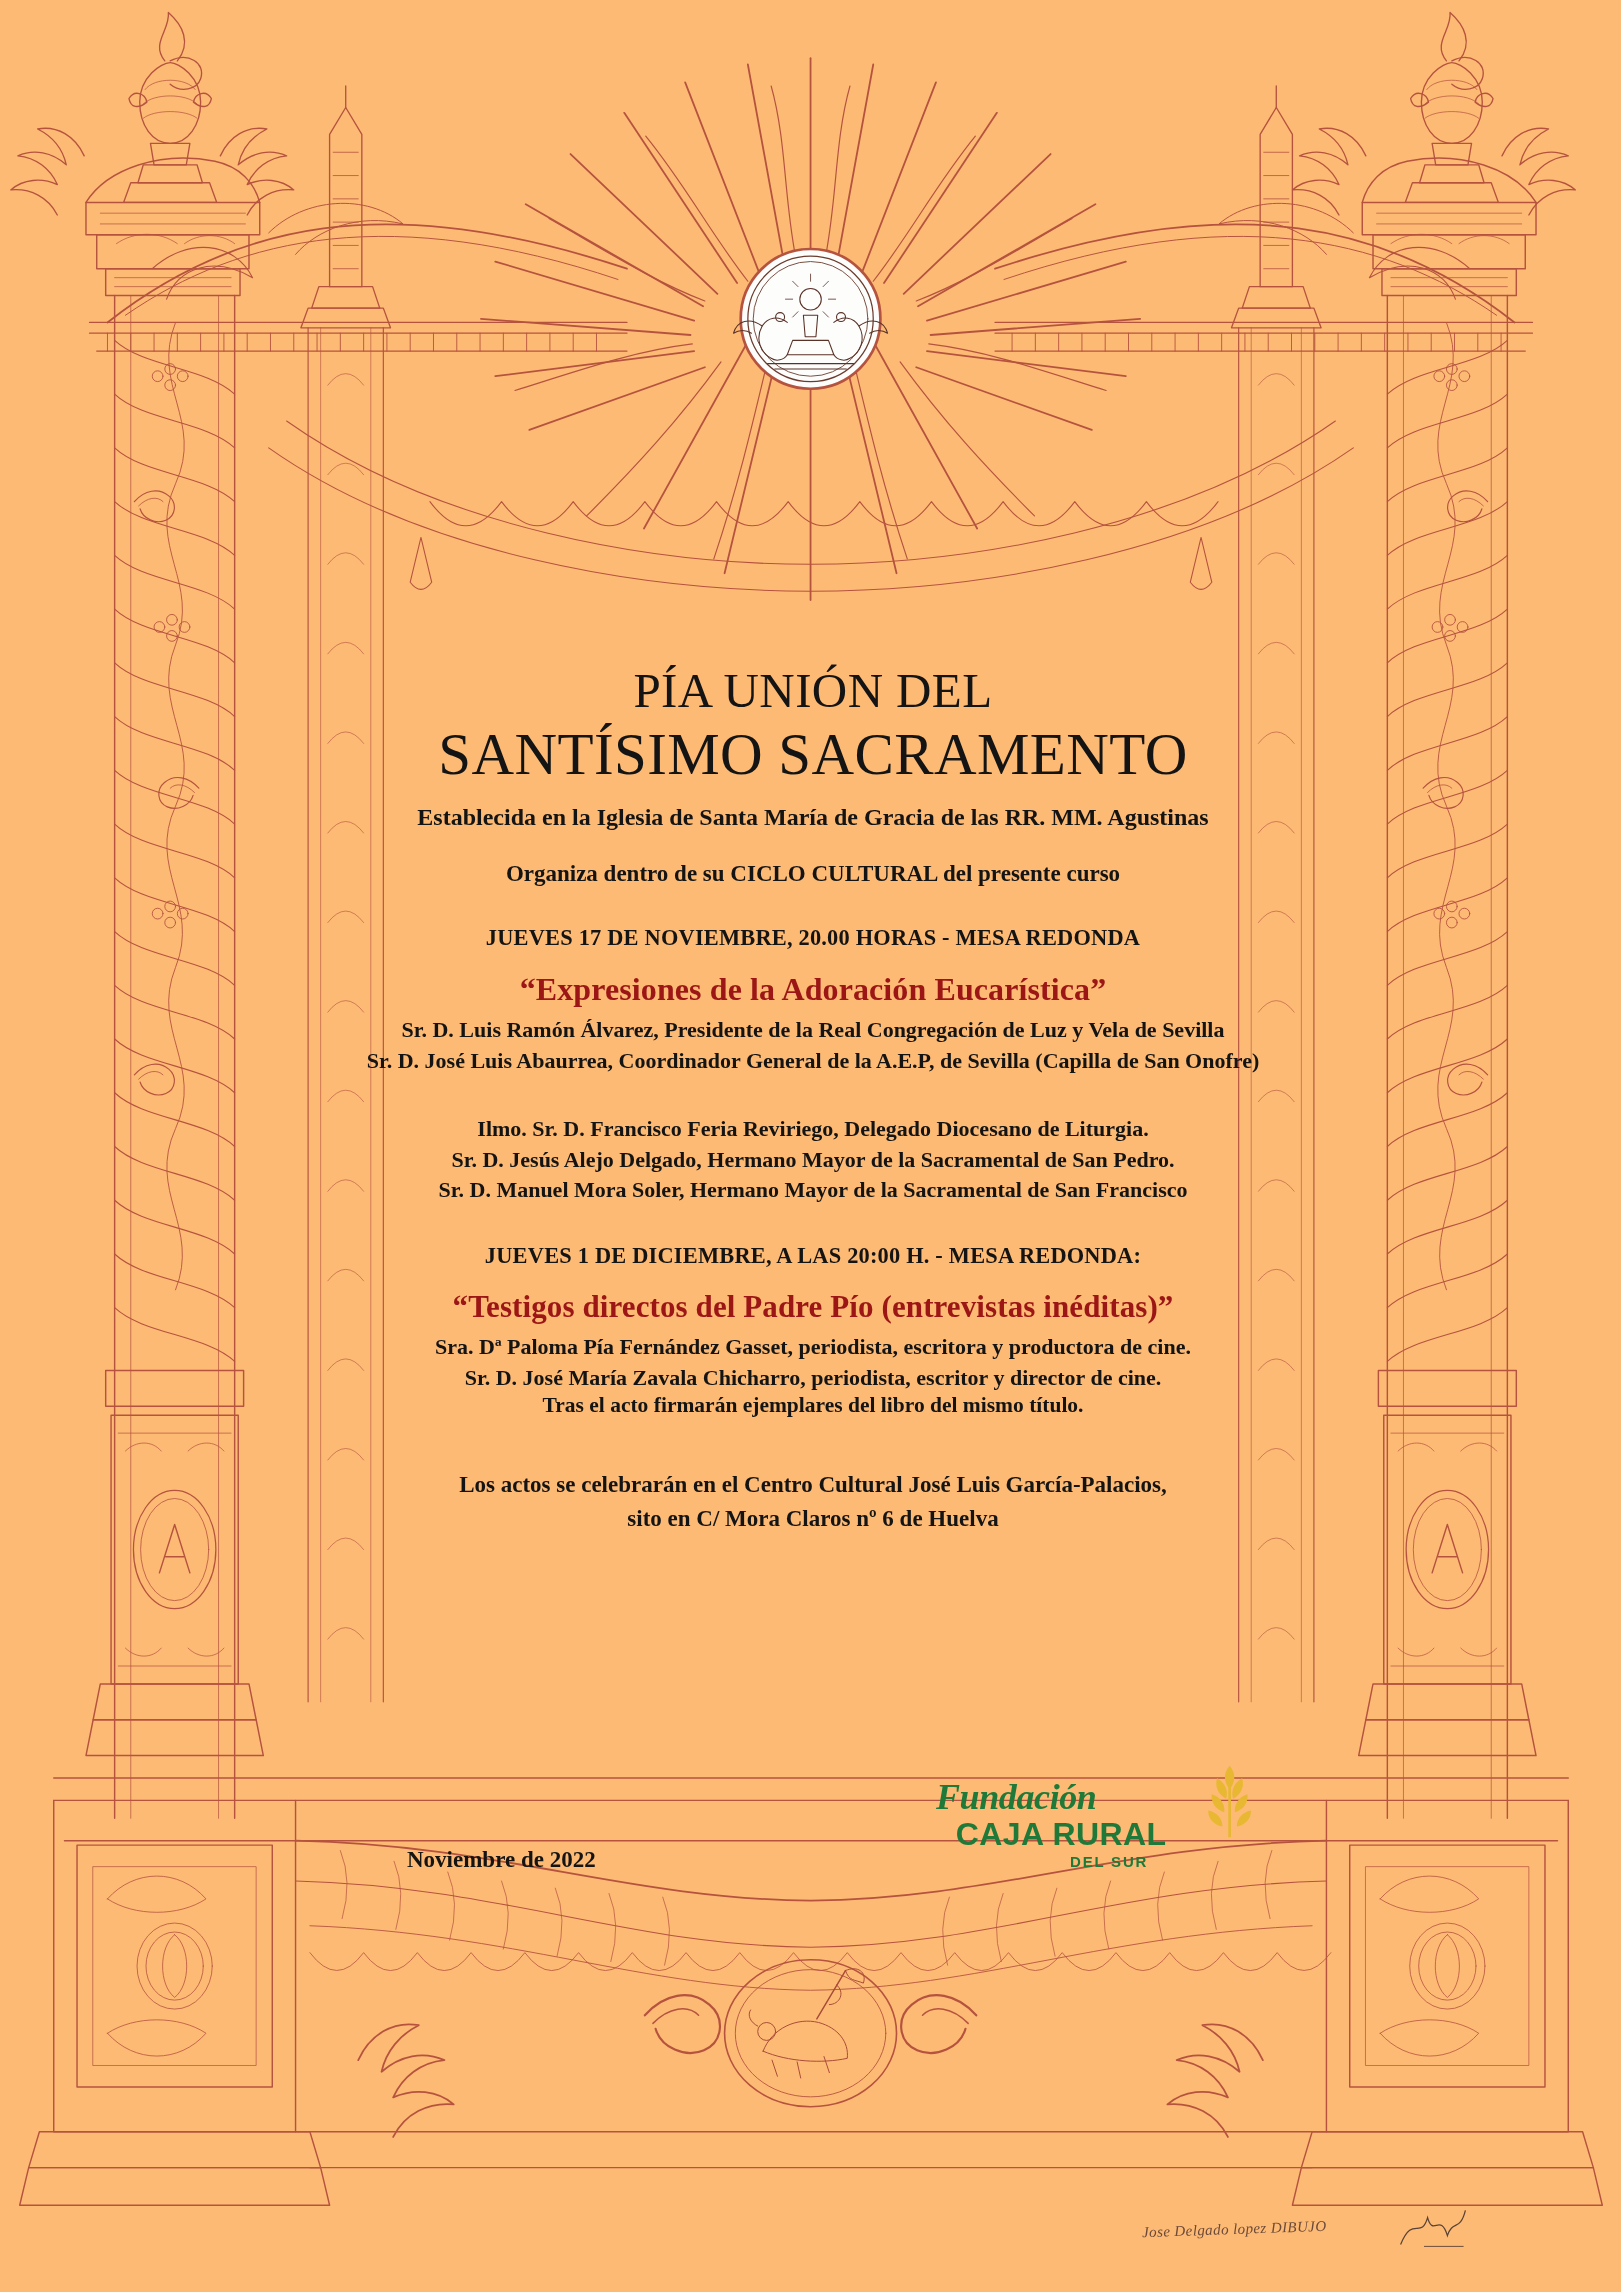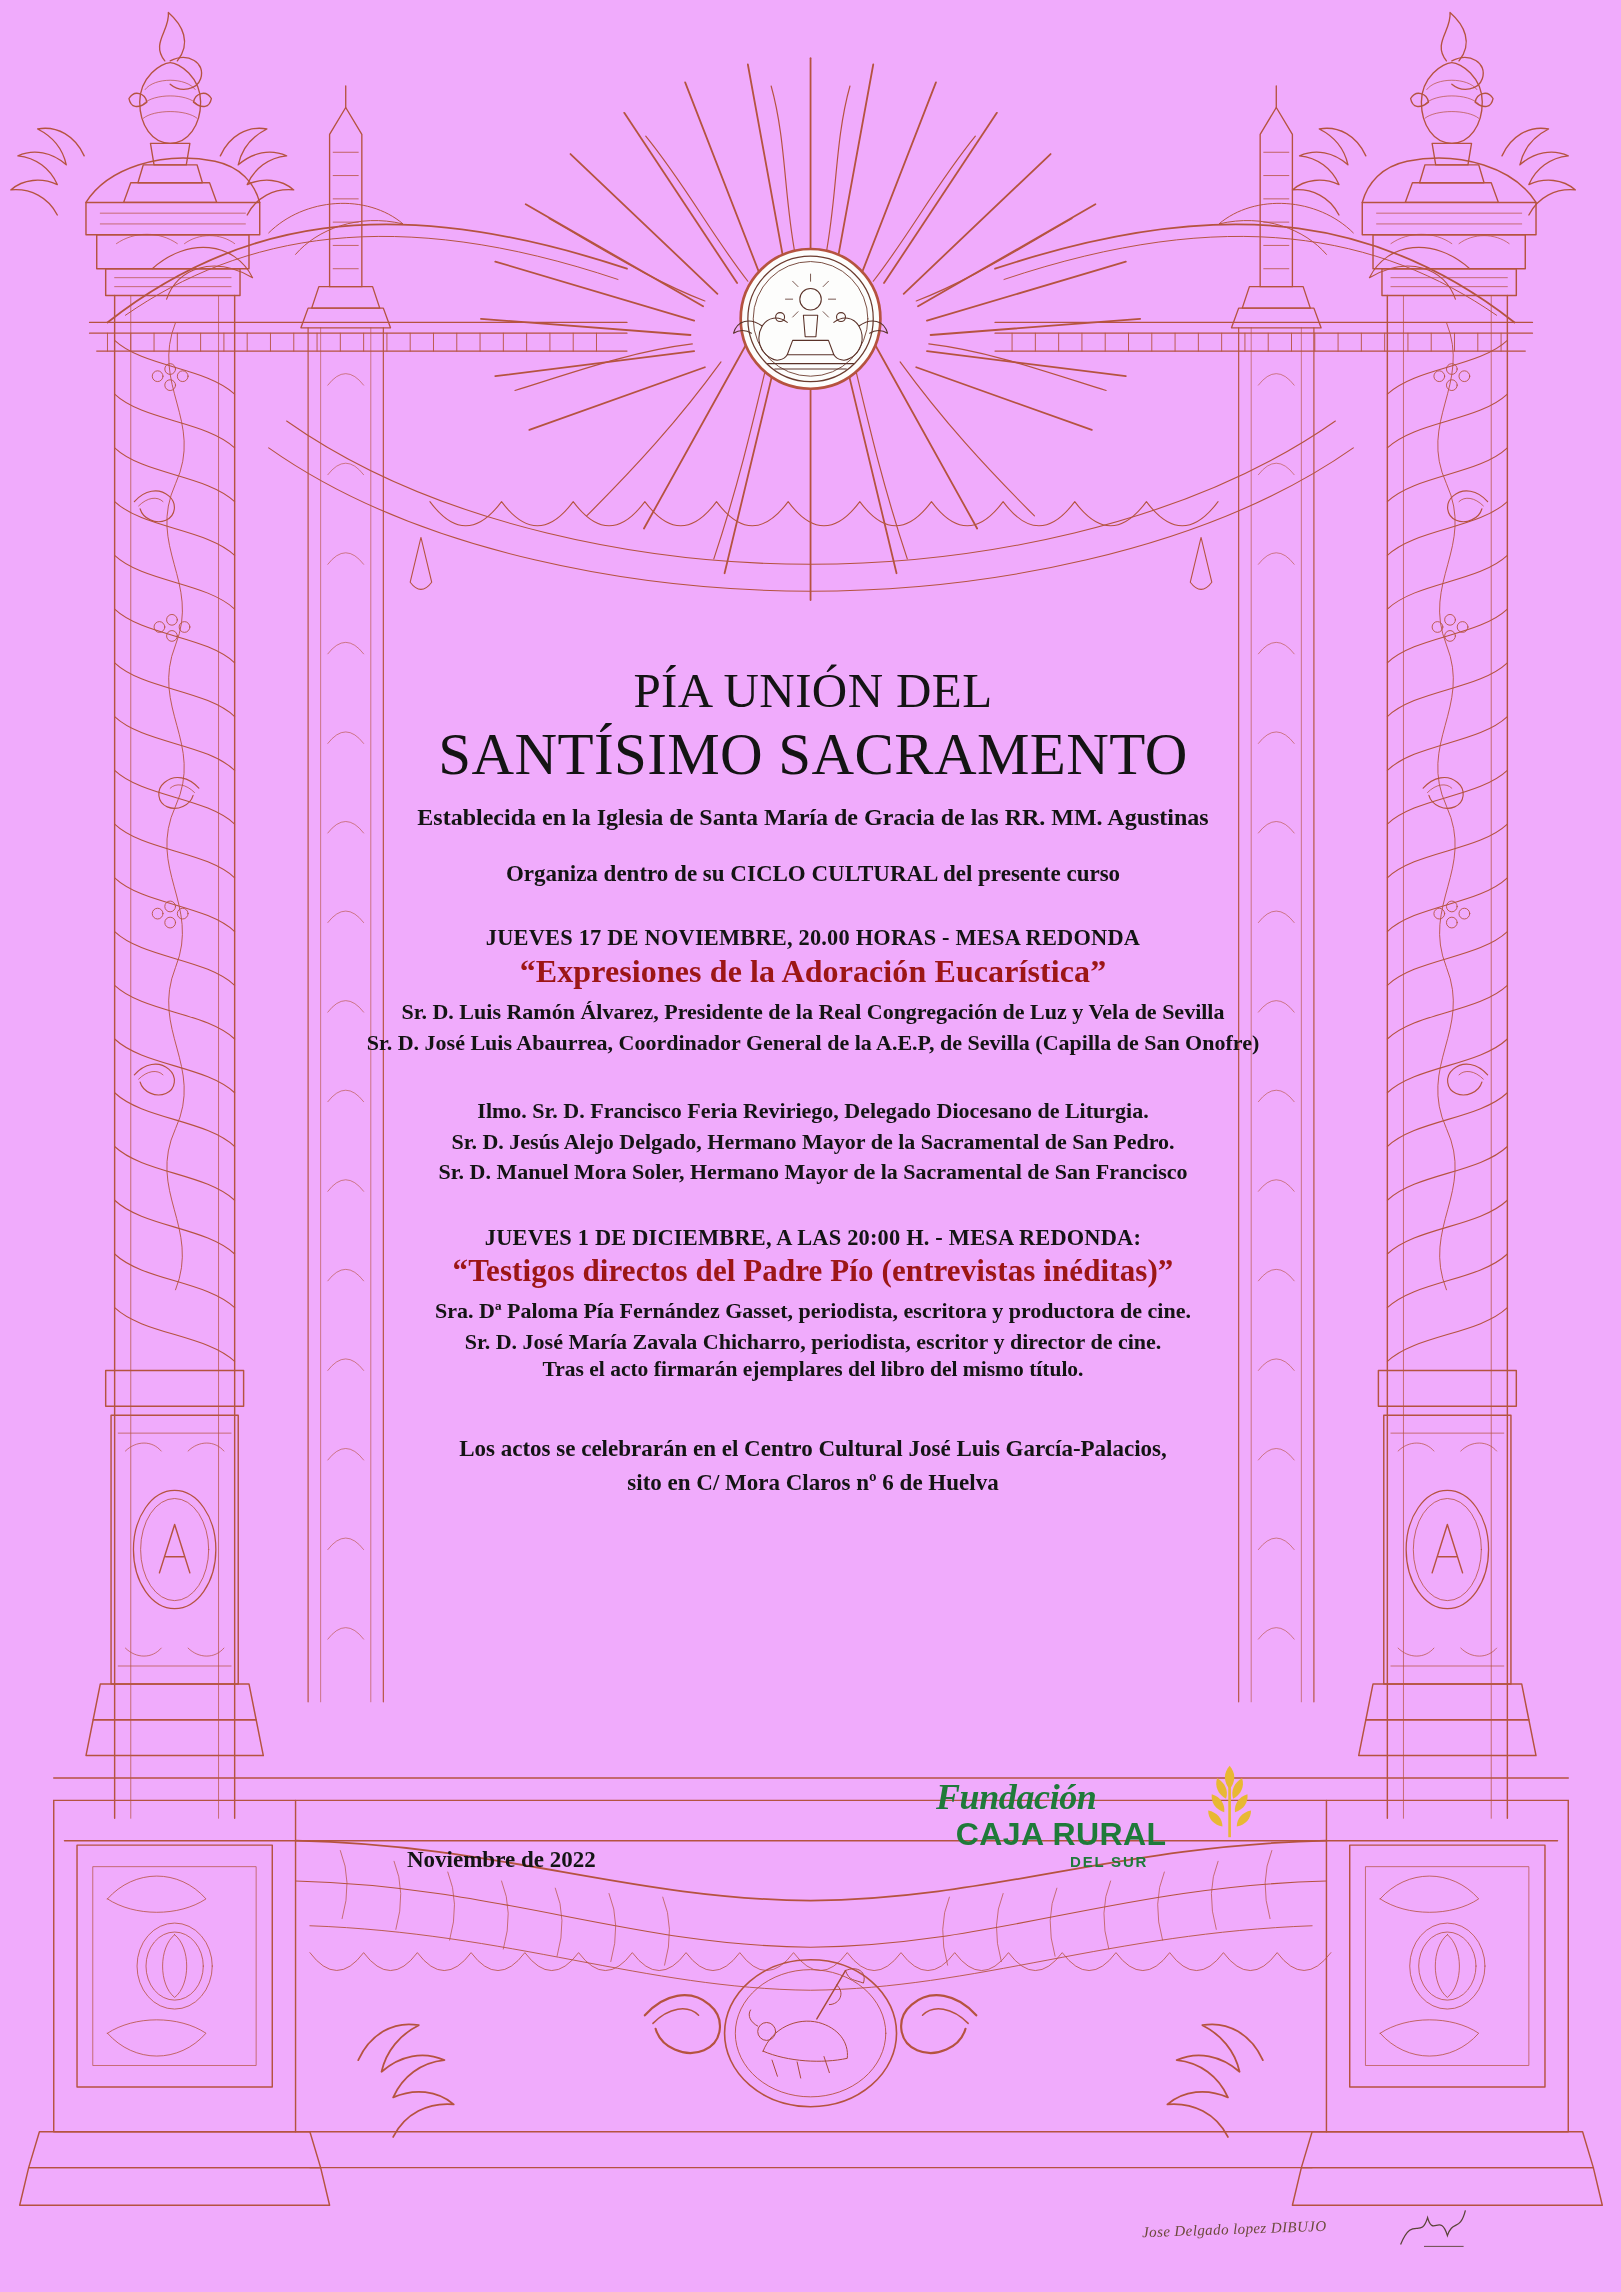--- a/index.html
+++ b/index.html
@@ -12,21 +12,21 @@
     position: relative;
     font-family: "Liberation Serif", serif;
     color: #111;
     overflow: hidden;
   }
 
   
   #poster {
     position: absolute;
     inset: 0;
-    background: #f0abfc;
+    background: #fdba74;
   }
 
   
   #frame-art {
     position: absolute;
     left: 0; top: 0;
     width: 1622px; height: 2293px;
     pointer-events: none;
   }
 
@@ -65,21 +65,21 @@
   }
 
   .event { margin-top: 38px; }
   .event .when {
     font-size: 22.4px;
     font-weight: bold;
     color: #141414;
     letter-spacing: 0.2px;
   }
   .event .headline {
-    margin-top: 2px;
+    margin-top: 20px;
     font-size: 32px;
     font-weight: bold;
     color: #9c1616;
     letter-spacing: 0.1px;
   }
   .event .headline.small { font-size: 31px; }
   .event .speaker {
     font-size: 22px;
     font-weight: bold;
     color: #141414;

